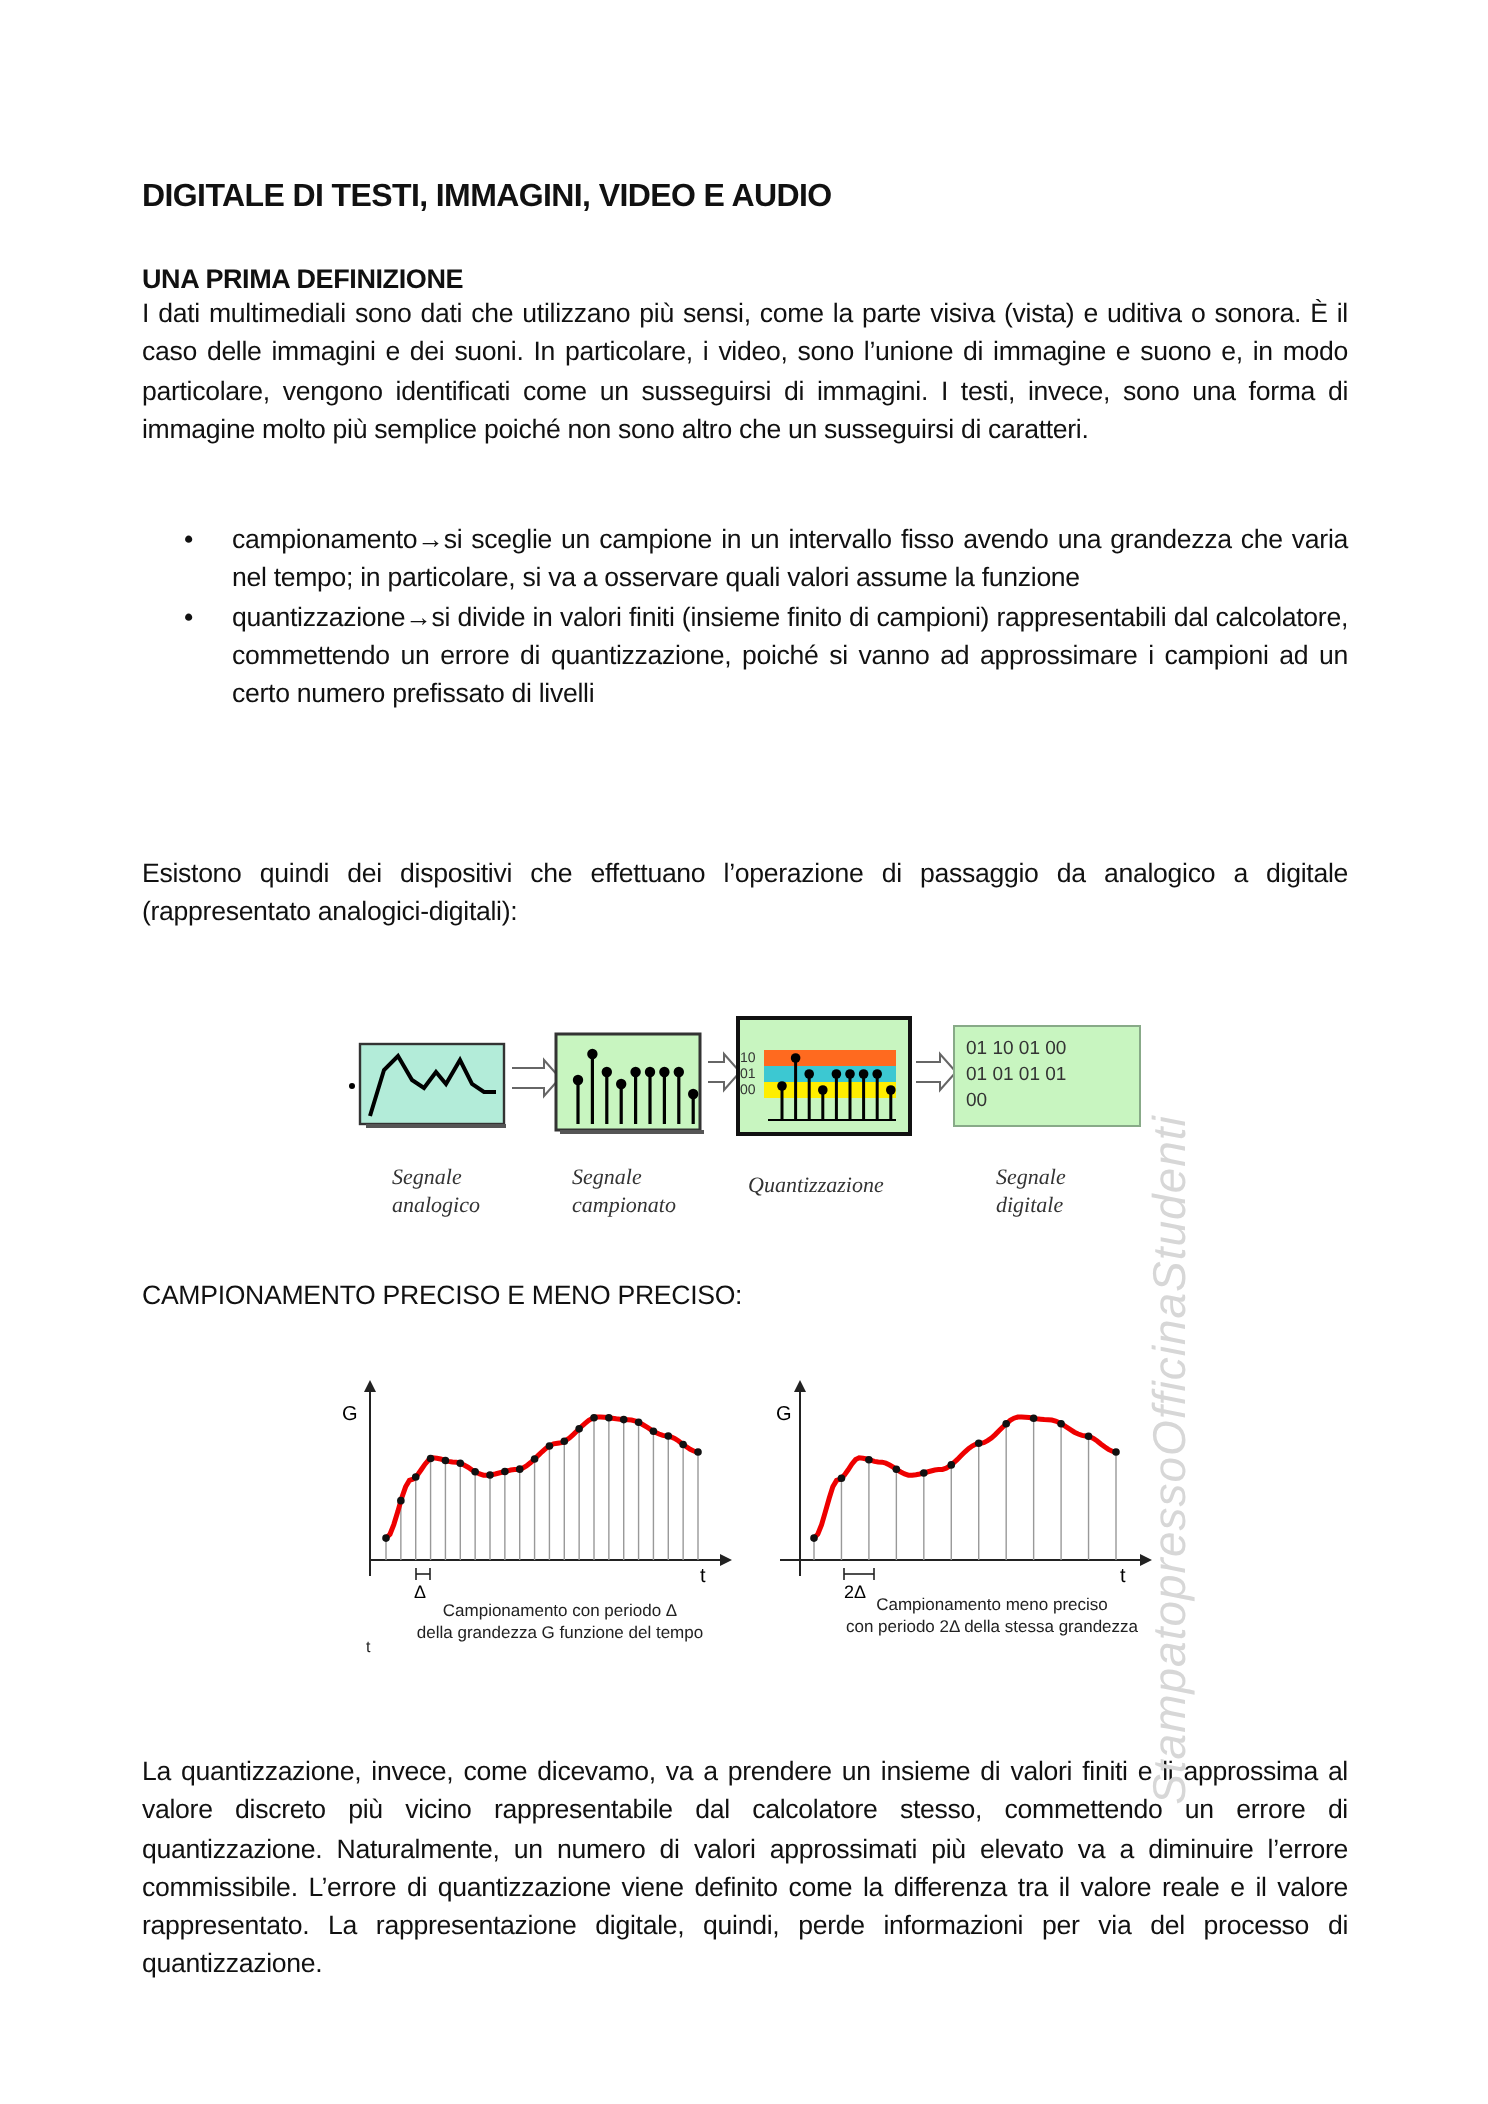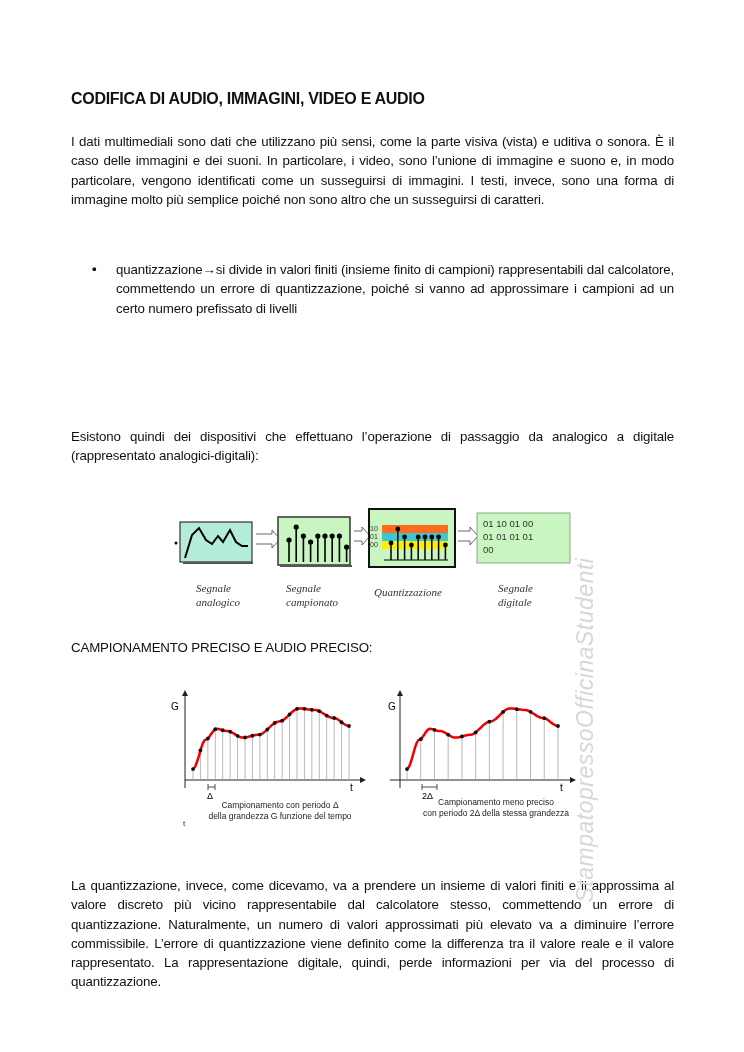--- a/index.html
+++ b/index.html
@@ -32,38 +32,39 @@
     white-space: nowrap; font-size: 23px; font-style: italic; color: #d7d7d7;
     letter-spacing: 0.5px;
   }
   svg text { font-family: "Liberation Sans", sans-serif; }
   .cap { font-family: "Liberation Serif", serif; font-style: italic; font-size: 11px; fill: #333; }
 </style>
 </head>
 <body>
 
 <div class="page">
-  <div class="title">CODIFICA DI AUDIO, IMMAGINI, VIDEO E AUDIO</div>
+  <div class="title">DIGITALE DI TESTI, IMMAGINI, VIDEO E AUDIO</div>
 
   <div class="sec1">
+    <div class="h2">UNA PRIMA DEFINIZIONE</div>
     <div class="para"><span>I </span><b>dati multimediali</b><span> sono dati che utilizzano più sensi, come la parte visiva (vista) e uditiva o sonora. È il caso delle </span><b>immagini</b><span> e dei </span><b>suoni</b><span>. In particolare, i </span><b>video</b><span>, sono l’unione di immagine e suono e, in modo particolare, vengono identificati come un susseguirsi di immagini. I </span><b>testi</b><span>, invece, sono una forma di immagine molto più semplice poiché non sono altro che un susseguirsi di caratteri.</span></div>
   </div>
 
   <div class="sec2">
     <ul class="bullets">
-      <li><span class="dot">•</span></li>
+      <li><span class="dot">•</span><span><b>campionamento</b><span>→</span><span>si sceglie un campione in un intervallo fisso avendo una grandezza che varia nel tempo; in particolare, si va a osservare quali valori assume la funzione</span></span></li>
       <li><span class="dot">•</span><span><b>quantizzazione</b><span>→</span><span>si divide in valori finiti (insieme finito di campioni) rappresentabili dal calcolatore, commettendo un </span><b>errore di quantizzazione</b><span>, poiché si vanno ad approssimare i campioni ad un certo numero prefissato di livelli</span></span></li>
     </ul>
   </div>
 
   <div class="sec3">
     <div class="para"><span>Esistono quindi dei dispositivi che effettuano l’operazione di passaggio da analogico a digitale (</span><b>rappresentato analogici-digitali</b><span>):</span></div>
   </div>
 
-  <div class="sec4">CAMPIONAMENTO PRECISO E AUDIO PRECISO:</div>
+  <div class="sec4">CAMPIONAMENTO PRECISO E MENO PRECISO:</div>
 
   <div class="sec5">
     <div class="para"><span>La quantizzazione, invece, come dicevamo, va a prendere un insieme di valori finiti e li approssima al valore discreto più vicino rappresentabile dal calcolatore stesso, commettendo un errore di quantizzazione. Naturalmente, </span><b>un numero di valori approssimati più elevato va a diminuire l’errore commissibile</b><span>. L’errore di quantizzazione viene definito come </span><b>la differenza tra il valore reale e il valore rappresentato</b><span>. La rappresentazione digitale, quindi, perde informazioni per via del processo di quantizzazione.</span></div>
   </div>
 </div>
 
 <svg class="diagram1" viewBox="0 0 420 115">
 
   <circle cx="6" cy="43" r="1.5" fill="#000"></circle>
 

